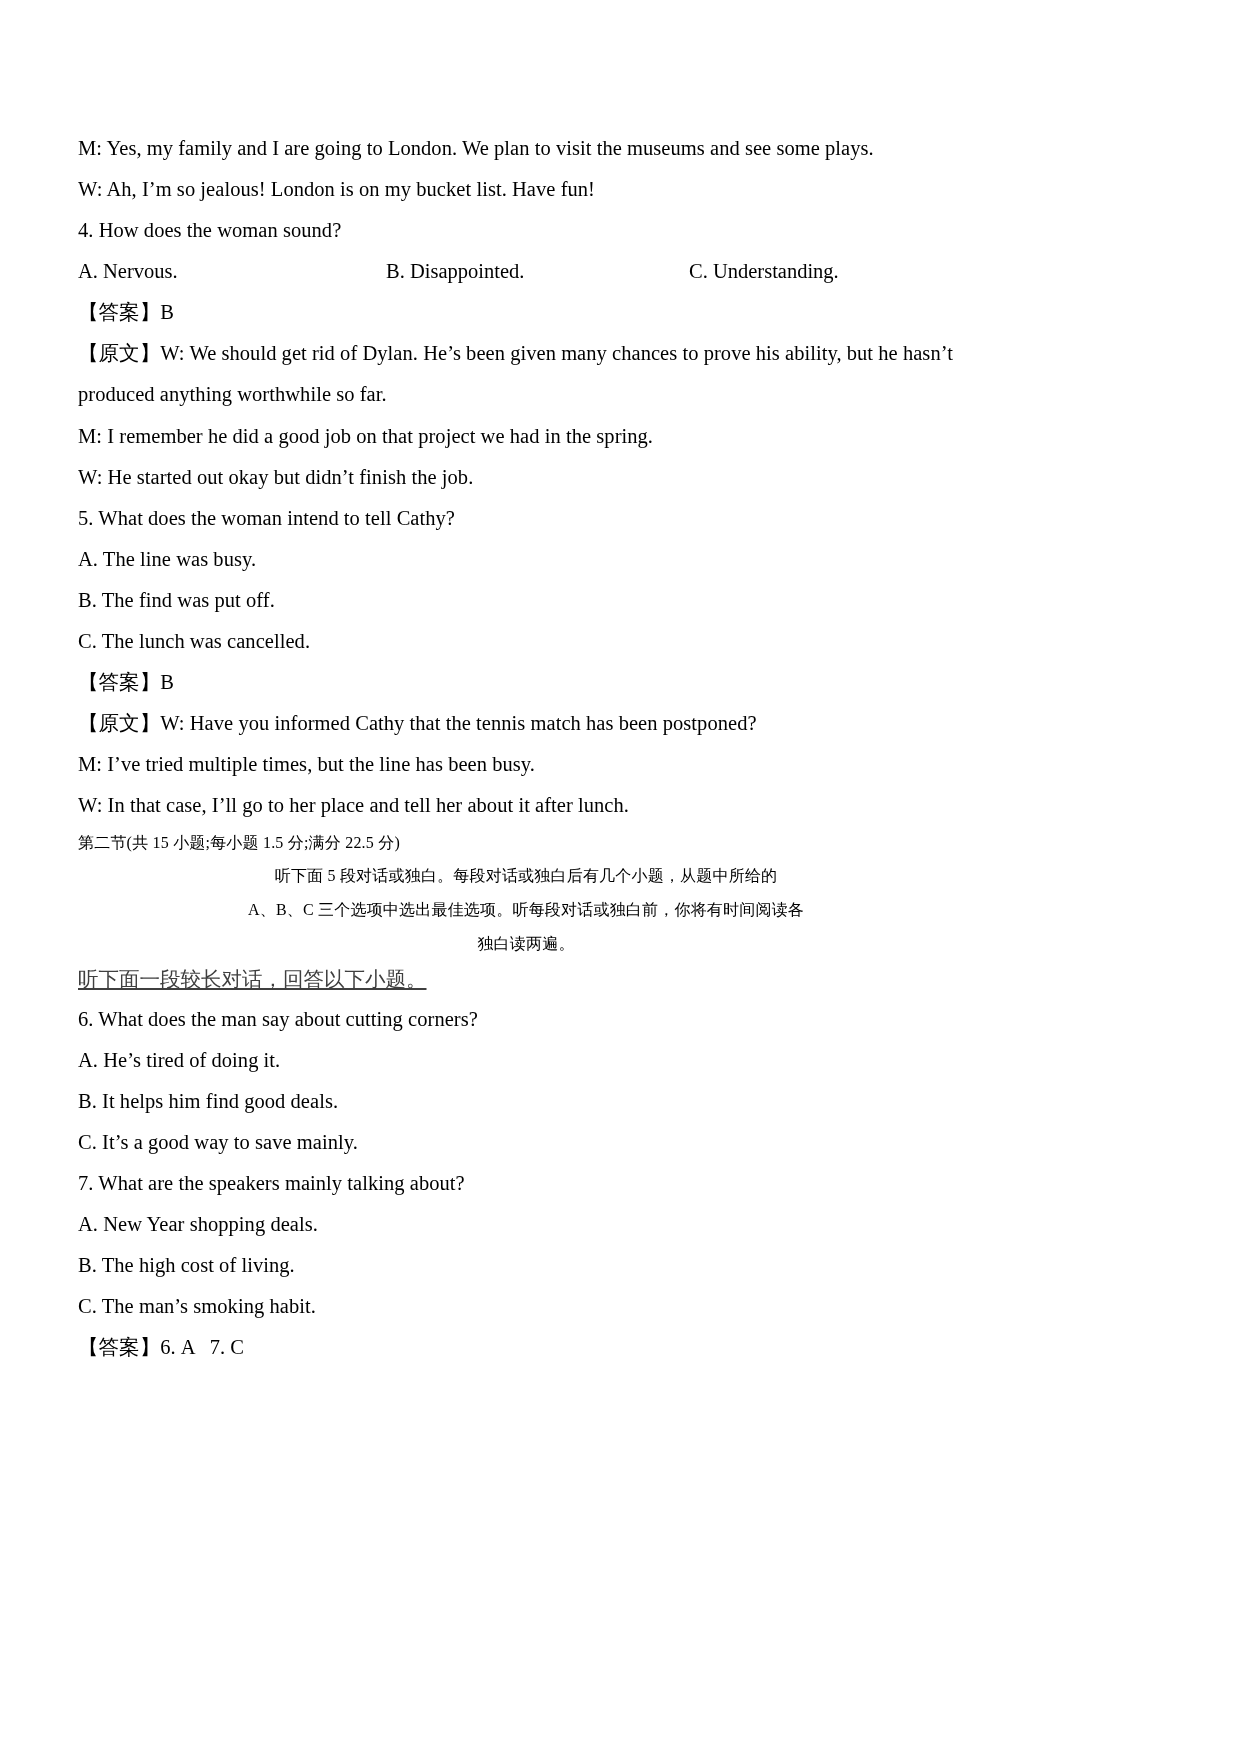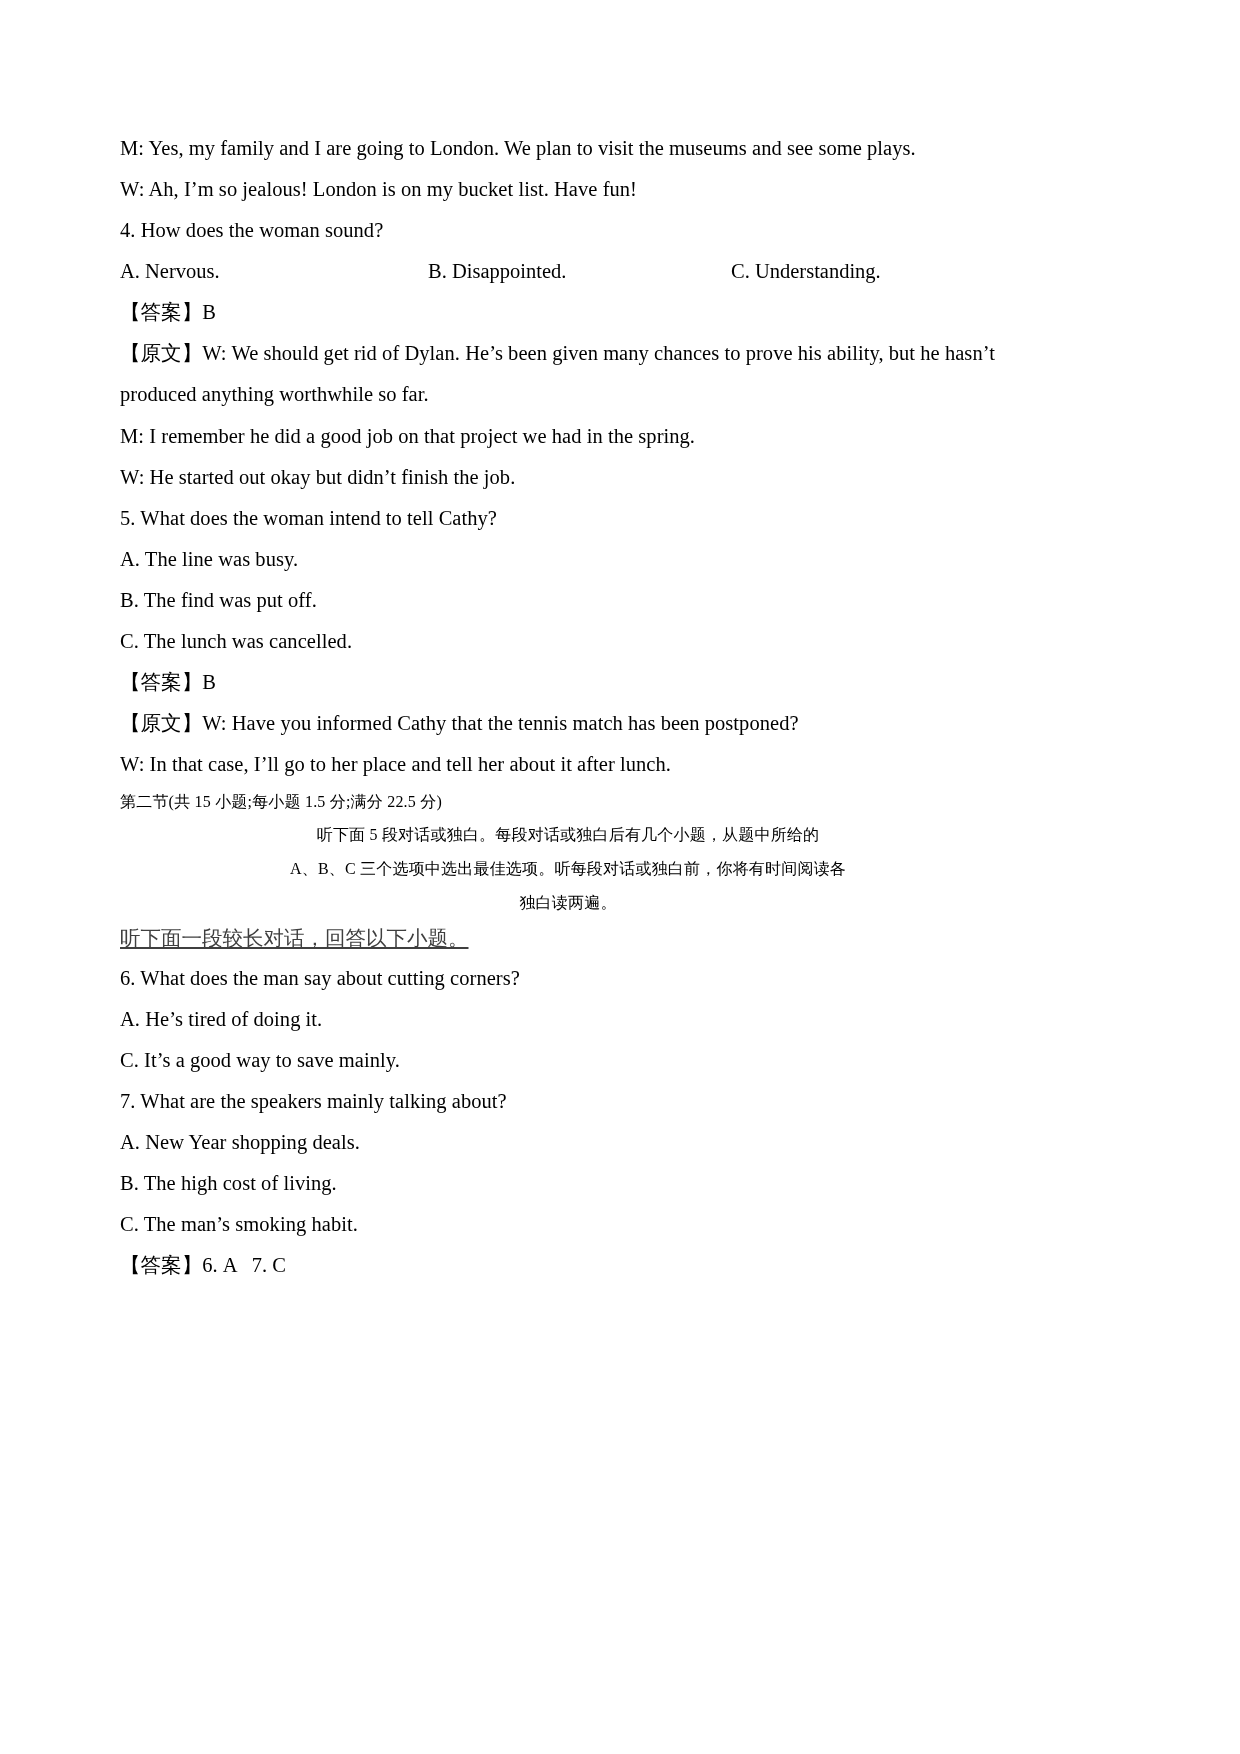--- a/index.html
+++ b/index.html
@@ -12,21 +12,21 @@
     height: 1754px;
     font-family: "Liberation Serif", "DejaVu Serif", serif;
     color: #000000;
     -webkit-font-smoothing: antialiased;
   }
   .page {
     position: relative;
     width: 1240px;
     height: 1754px;
     box-sizing: border-box;
-    padding: 128px 172px 0 120px;
+    padding: 128px 172px 0 78px;
   }
   .doc {
     width: 896px;
   }
   
   .line {
     font-size: 20.5px;
     line-height: 40px;
     margin: 0 0 1px 0;
     white-space: normal;
@@ -98,31 +98,33 @@
     <p class="line">W: He started out okay but didn’t finish the job.</p>
 
     <p class="line">5. What does the woman intend to tell Cathy?</p>
     <p class="line">A. The line was busy.</p>
     <p class="line">B. The find was put off.</p>
     <p class="line">C. The lunch was cancelled.</p>
 
     <p class="line"><span class="tag">【答案】</span><span>B</span></p>
 
     <p class="line">【原文】W: Have you informed Cathy that the tennis match has been postponed?</p>
+    <p class="line">M: I’ve tried multiple times, but the line has been busy.</p>
     <p class="line">W: In that case, I’ll go to her place and tell her about it after lunch.</p>
 
     <p class="bold-cn">第二节(共 15 小题;每小题 1.5 分;满分 22.5 分)</p>
     <p class="bold-cn block">听下面 5 段对话或独白。每段对话或独白后有几个小题，从题中所给的</p>
     <p class="bold-cn block">A、B、C 三个选项中选出最佳选项。听每段对话或独白前，你将有时间阅读各</p>
     <p class="bold-cn block">独白读两遍。</p>
 
     <p class="cn-note">听下面一段较长对话，回答以下小题。</p>
 
     <p class="line">6. What does the man say about cutting corners?</p>
     <p class="line">A. He’s tired of doing it.</p>
+    <p class="line">B. It helps him find good deals.</p>
     <p class="line">C. It’s a good way to save mainly.</p>
 
     <p class="line">7. What are the speakers mainly talking about?</p>
     <p class="line">A. New Year shopping deals.</p>
     <p class="line">B. The high cost of living.</p>
     <p class="line">C. The man’s smoking habit.</p>
 
     <p class="line"><span class="tag">【答案】</span><span>6. A</span><span class="ans-gap"></span><span>7. C</span></p>
 
   </div>

